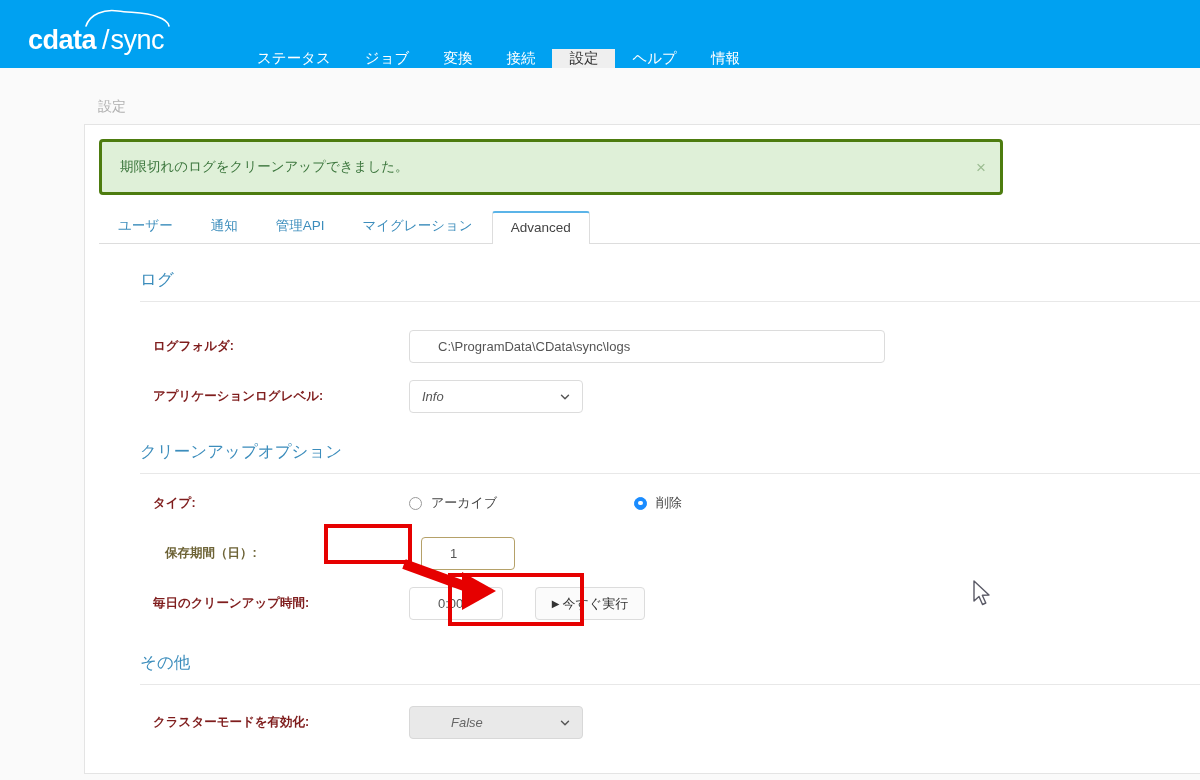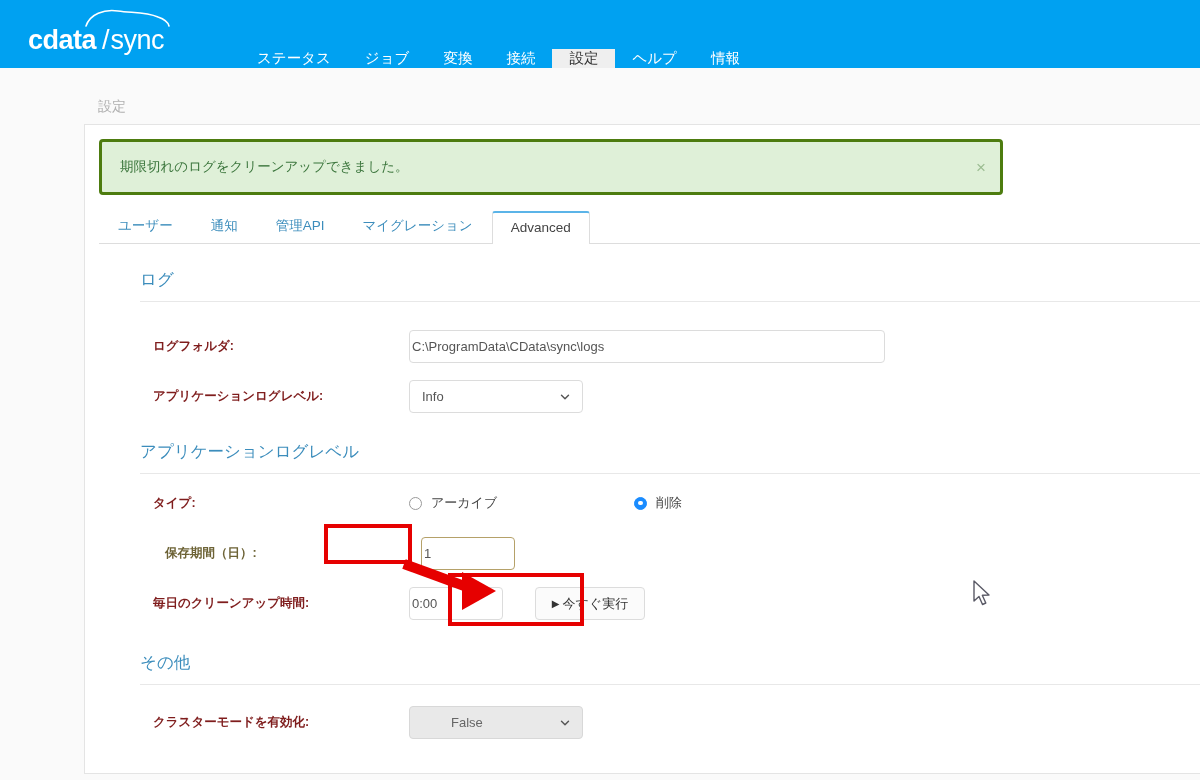--- a/index.html
+++ b/index.html
@@ -208,40 +208,41 @@
     margin-left: 12px;
   }
 
   .txt-input {
     box-sizing: border-box;
     border: 1px solid #dcdcdc;
     border-radius: 4px;
     background: #ffffff;
     font-size: 13px;
     color: #555555;
-    padding: 0 2px;
+    padding: 0 28px;
     font-family: "Liberation Sans", "DejaVu Sans", sans-serif;
     outline: none;
   }
   .txt-input.warn {
     border: 1px solid #b5a169;
   }
 
   .sel-input {
     box-sizing: border-box;
     border: 1px solid #dcdcdc;
     border-radius: 4px;
     background: #ffffff;
     font-size: 13px;
     color: #555555;
     padding: 0 12px;
     display: flex;
     align-items: center;
     justify-content: space-between;
     cursor: pointer;
+    font-style: italic;
   }
   .sel-input.disabled {
     background: #e9e9e9;
     border-color: #d8d8d8;
     color: #666666;
     padding-left: 41px;
   }
   .chev {
     width: 10px;
     height: 10px;
@@ -388,21 +389,21 @@
     <div class="form-row" style="top:255px; left:68px;">
       <div class="form-label" style="width:256px;">アプリケーションログレベル:</div>
       <div class="sel-input" style="width:174px; height:33px;">
         <span>Info</span>
         <svg class="chev" viewBox="0 0 10 10">
           <path d="M1.5 3.2 L5 6.8 L8.5 3.2" fill="none" stroke="#555" stroke-width="1.4" stroke-linecap="round" stroke-linejoin="round"></path>
         </svg>
       </div>
     </div>
 
-    <div class="section-title" style="top:316px; left:55px;">アプリケーションログレベル</div>
+    <div class="section-title" style="top:316px; left:55px;">クリーンアップオプション</div>
     <div class="section-rule" style="top:348px; left:55px; width:1075px;"></div>
 
     <div class="form-row" style="top:369px; left:68px;">
       <div class="form-label" style="width:256px;">タイプ:</div>
       <div class="radio-group">
         <label class="radio-opt" style="width:225px;">
           <span class="radio-dot"></span>
           <span>アーカイブ</span>
         </label>
         <label class="radio-opt">

